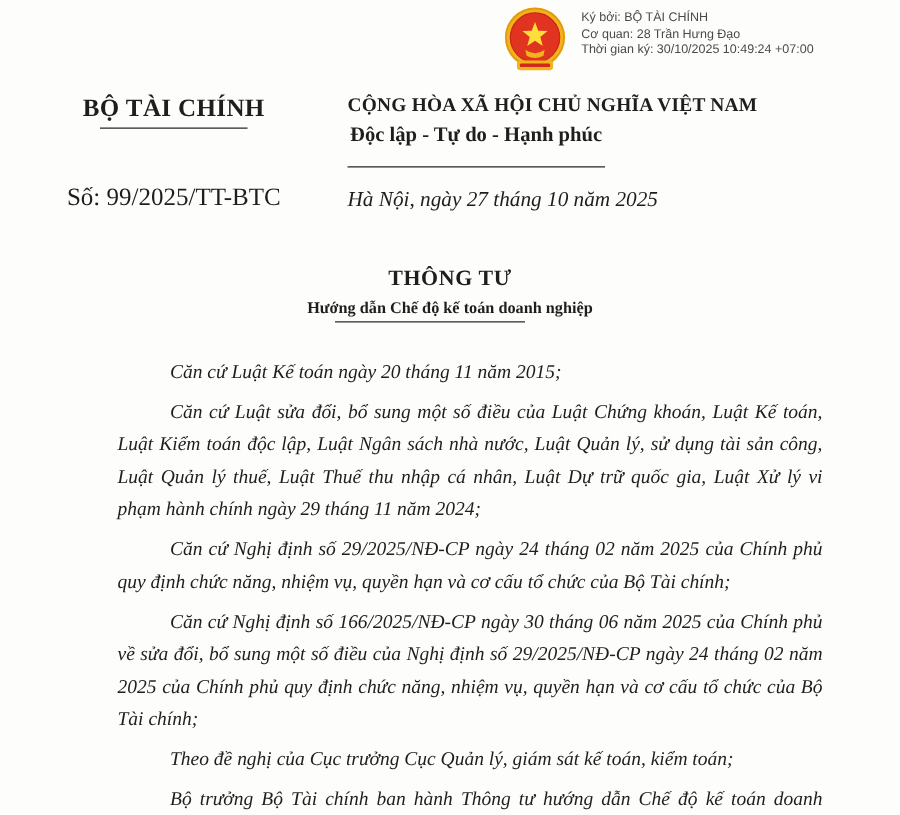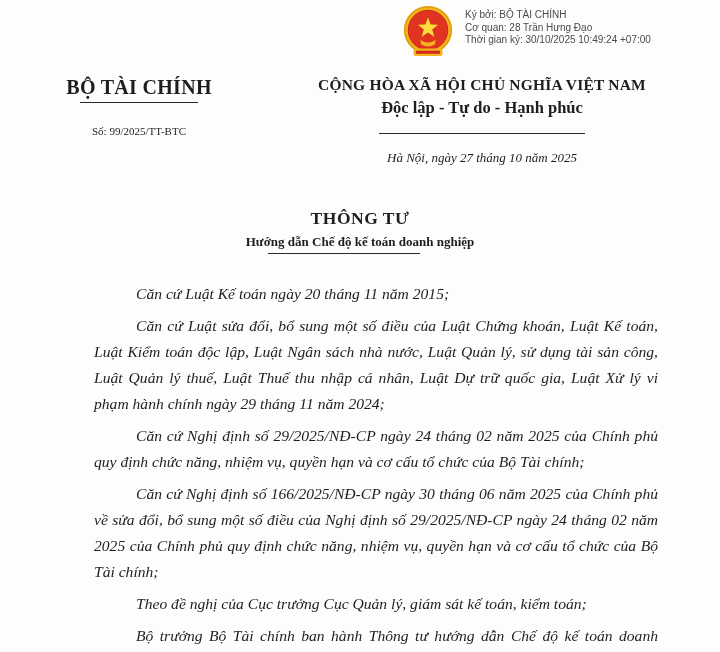--- a/index.html
+++ b/index.html
@@ -46,54 +46,53 @@
     display: flex;
     padding-top: 76px;
   }
   .lh-left {
     width: 278px;
     text-align: center;
     flex: 0 0 auto;
   }
   .lh-right {
     flex: 1;
-    text-align: center;
     padding-right: 34px;
   }
   .issuer {
     font-weight: bold;
     font-size: 20px;
     letter-spacing: .3px;
   }
   .issuer-rule {
     width: 118px;
     border-top: 1.6px solid #272727;
     margin: 3px auto 0 auto;
   }
   .doc-number {
-    margin-top: 22px;
-    font-size: 11px;
+    margin-top: 44px;
+    font-size: 20px;
   }
   .national-title {
     font-weight: bold;
     font-size: 15.5px;
     letter-spacing: .2px;
   }
   .motto {
     display: inline-block;
     font-weight: bold;
     font-size: 16.5px;
     margin-top: 4px;
     padding: 0 2px 15px 2px;
     border-bottom: 1.7px solid #272727;
   }
   .place-date {
     margin-top: 16px;
     font-style: italic;
-    font-size: 13px;
+    font-size: 17px;
   }
 
   
   .title-block {
     margin-top: 42px;
     text-align: center;
   }
   .doc-type {
     font-weight: bold;
     font-size: 17.5px;

